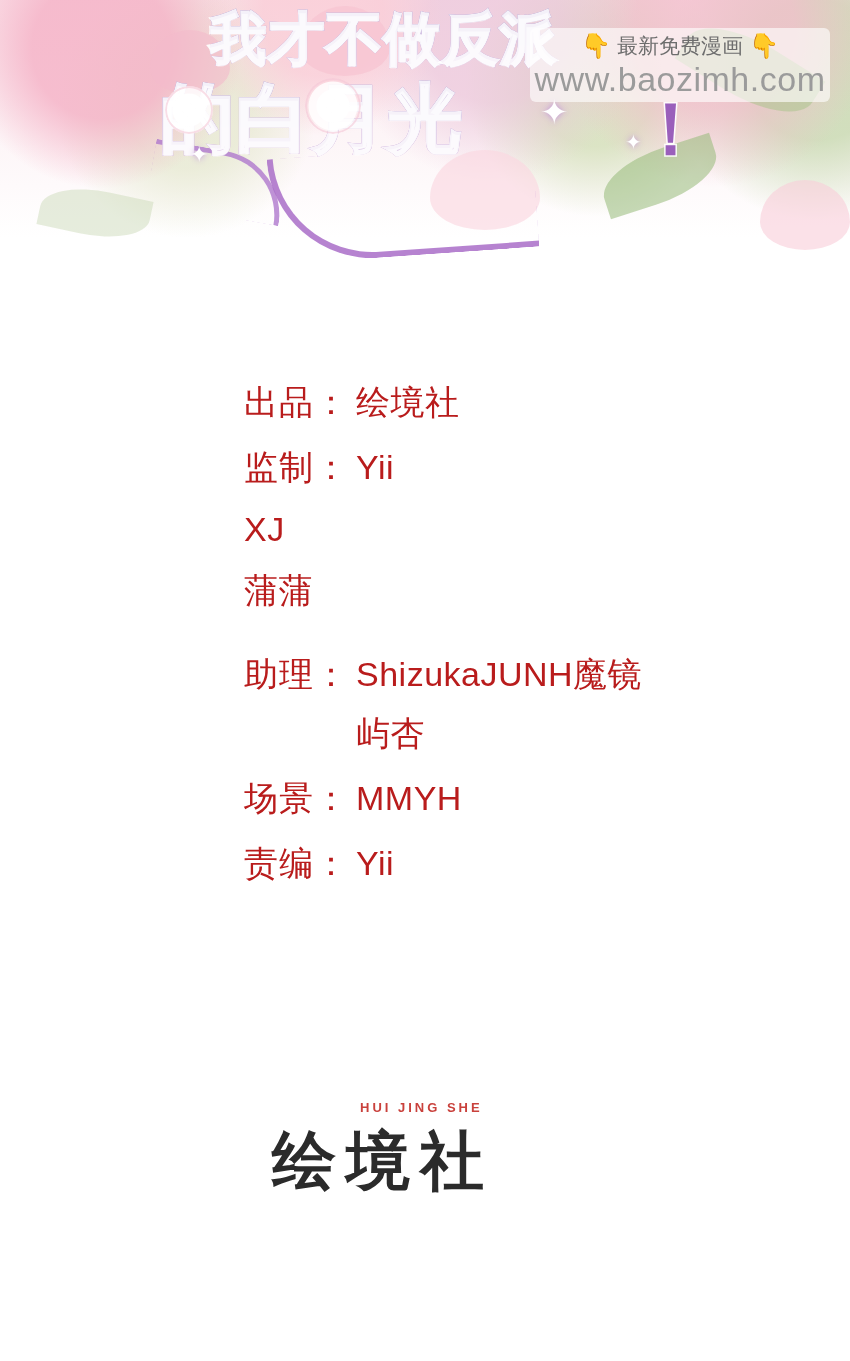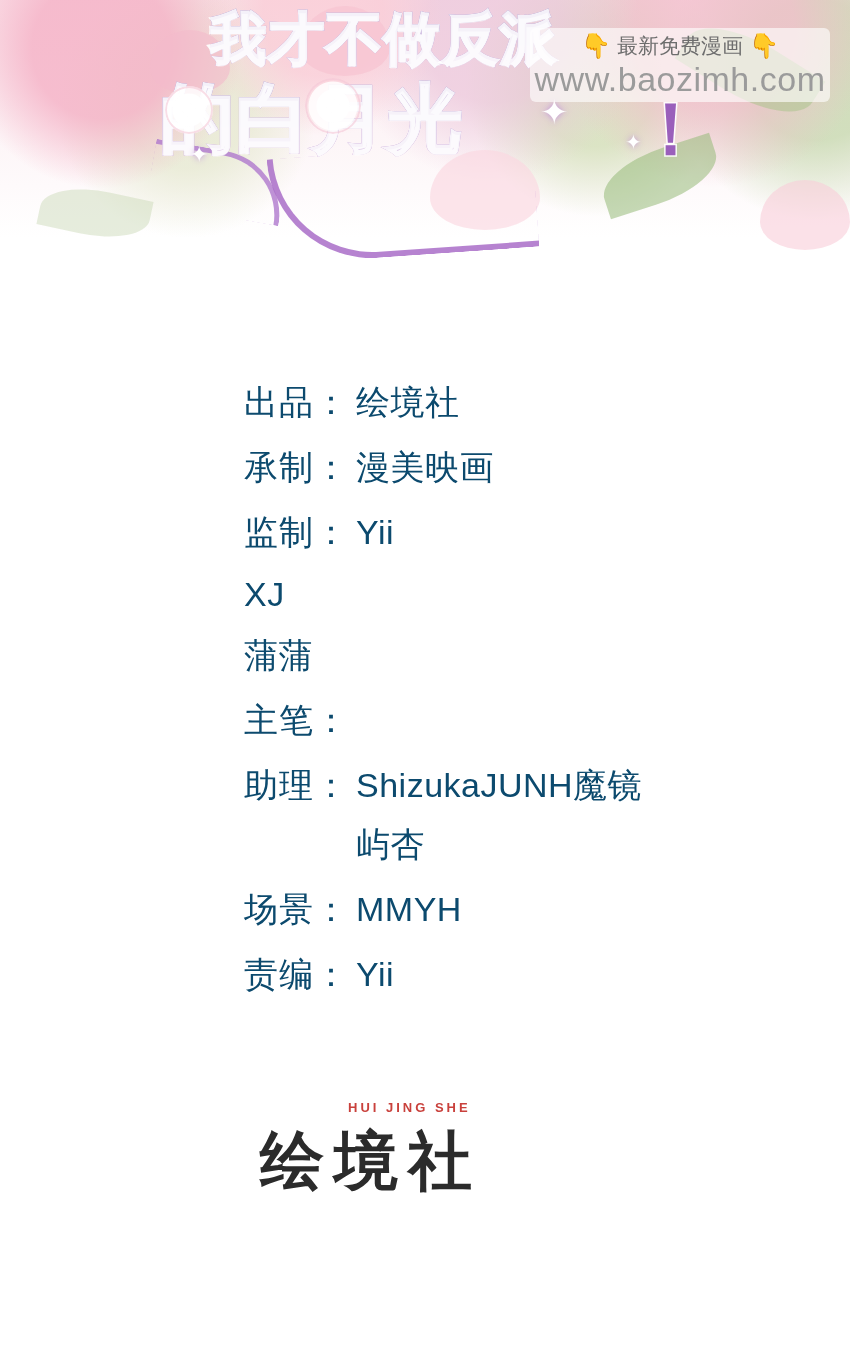--- a/index.html
+++ b/index.html
@@ -177,42 +177,42 @@
     position: absolute;
     left: 244px;
     top: 380px;
     width: 520px;
   }
   .credit-row {
     display: flex;
     align-items: baseline;
     margin-bottom: 19px;
     font-size: 34px;
-    color: #0c4a6e;
+    color: #b91c1c;
     font-family: "Liberation Sans", sans-serif;
   }
   .credit-label {
     width: 112px;
     flex: 0 0 112px;
     letter-spacing: 1px;
   }
   .credit-value {
     letter-spacing: 0.5px;
   }
   .credit-row.continuation .credit-label {
     visibility: hidden;
   }
   .credit-row.continuation {
     margin-top: -6px;
   }
 
   
   .studio-logo {
     position: absolute;
-    left: 260px;
+    left: 272px;
     top: 1100px;
     width: 260px;
     height: 110px;
     text-align: center;
   }
   .studio-pinyin {
     position: absolute;
     left: 88px;
     top: 0px;
     font-size: 13px;
@@ -268,40 +268,35 @@
   <div class="wm-row2">www.baozimh.com</div>
 </div>
 
 <div class="credits">
 
   <div class="credit-row">
     <span class="credit-label"><span>出品</span><span>：</span></span>
     <span class="credit-value">绘境社</span>
   </div>
 
-  <div class="credit-row">
-    <span class="credit-label"><span>承制</span><span>：</span></span>
-    <span class="credit-value">漫美映画</span>
-  </div>
 
   <div class="credit-row">
     <span class="credit-label"><span>监制</span><span>：</span></span>
     <span class="credit-value">Yii</span>
   </div>
 
   <div class="credit-row">
     <span class="credit-value">XJ</span>
   </div>
 
   <div class="credit-row">
     <span class="credit-value">蒲蒲</span>
   </div>
 
   <div class="credit-row">
-    <span class="credit-label"><span>主笔</span><span>：</span></span>
   </div>
 
   <div class="credit-row">
     <span class="credit-label"><span>助理</span><span>：</span></span>
     <span class="credit-value">ShizukaJUNH魔镜</span>
   </div>
 
   <div class="credit-row continuation">
     <span class="credit-label"><span>助理续</span></span>
     <span class="credit-value">屿杏</span>

